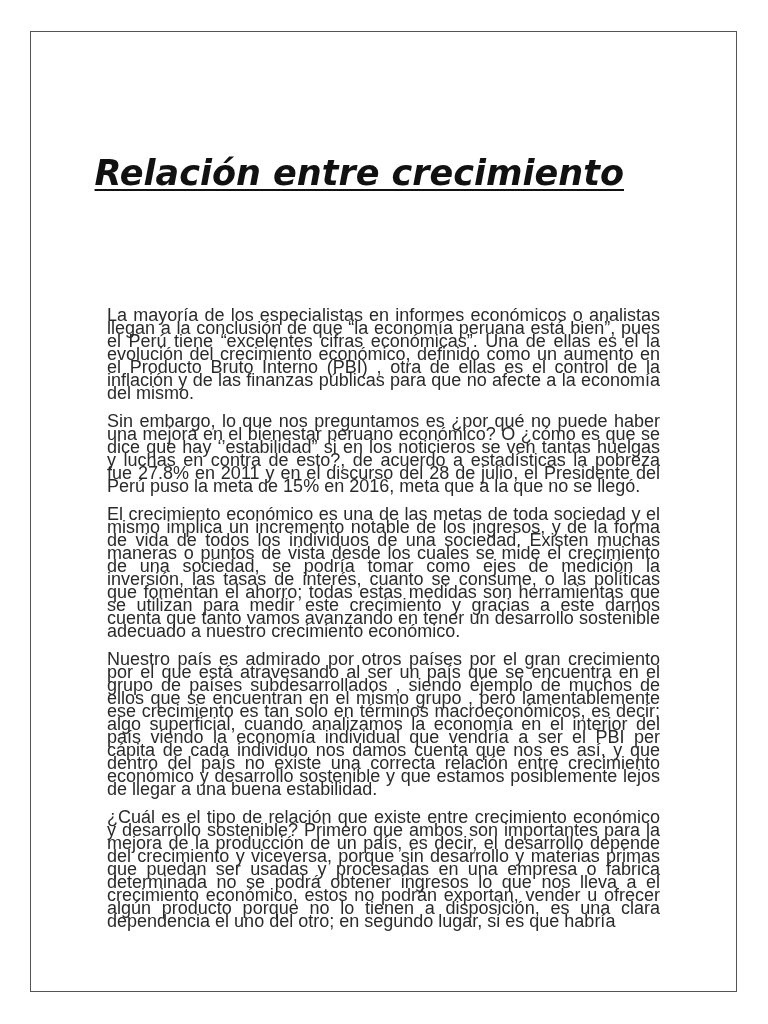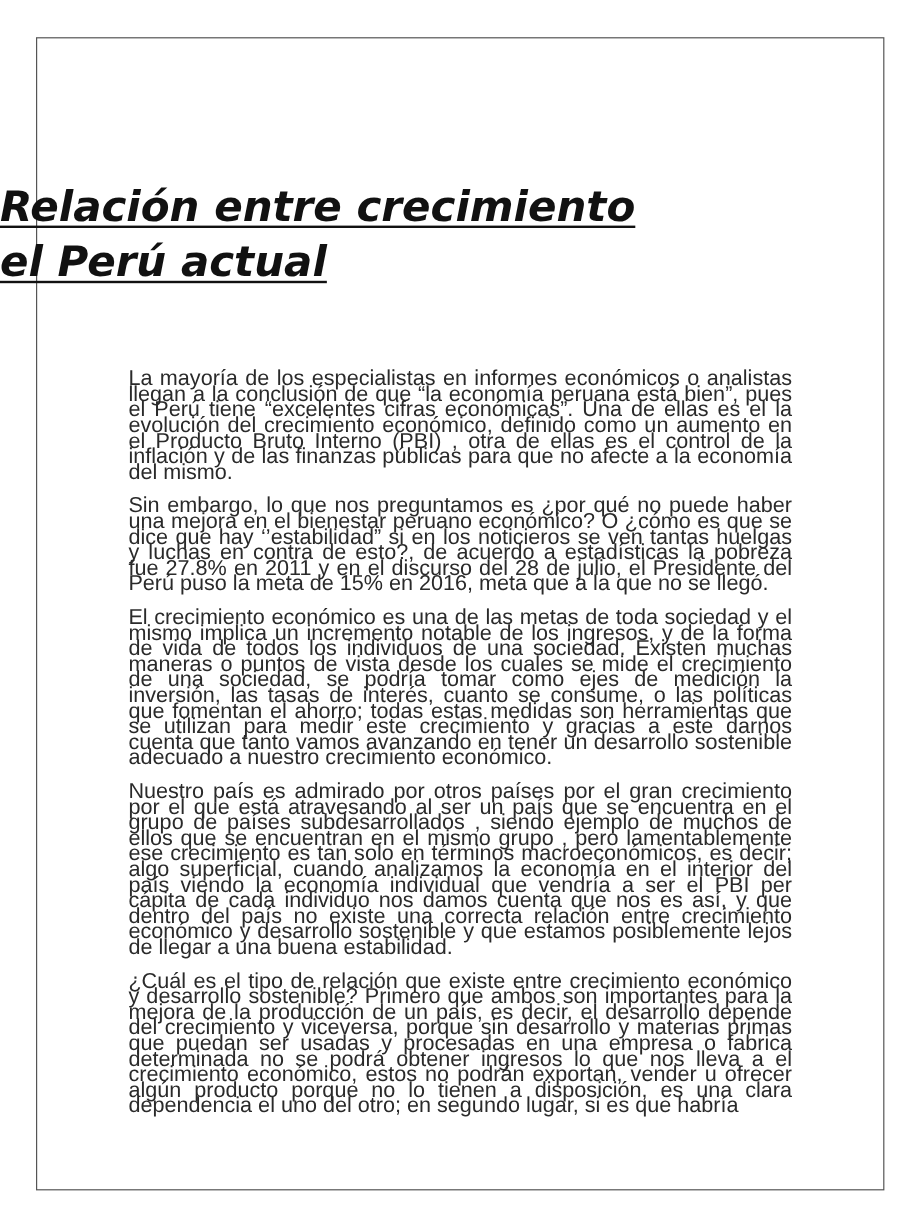--- a/index.html
+++ b/index.html
@@ -22,21 +22,21 @@
       border: 1.5px solid #555555;
       background: #ffffff;
       box-sizing: content-box;
     }
     .title {
       position: absolute;
       left: 0;
       top: 150px;
       width: 624px;
       margin: 0;
-      text-align: left;
+      text-align: right;
       font-family: "DejaVu Sans", sans-serif;
       font-weight: bold;
       font-style: italic;
       text-decoration: underline;
       text-decoration-thickness: 2px;
       text-underline-offset: 4px;
       font-size: 35px;
       line-height: 46px;
       color: #111111;
     }
@@ -56,21 +56,20 @@
       margin: 0 0 15px 0;
     }
   </style>
 </head>
 <body>
 
 <div class="page"></div>
 
 <h1 class="title">
   <span>Relación entre crecimiento</span>
-  <span>el Perú actual</span>
 </h1>
 
 <div class="body-text">
   <p>La mayoría de los especialistas en informes económicos o analistas llegan a la conclusión de que  “la economía peruana está bien”, pues el Perú tiene  “excelentes cifras económicas”. Una de ellas es el la evolución del crecimiento económico, definido como un aumento en el Producto Bruto Interno (PBI) , otra de ellas es el control de la inflación y de las finanzas públicas para que no afecte a la economía del mismo.</p>
   <p>Sin embargo, lo que nos preguntamos es ¿por qué no puede haber una mejora en el bienestar peruano económico? O ¿cómo es que se dice que hay ‘’estabilidad” si en los noticieros se ven tantas huelgas y luchas en contra de esto?, de acuerdo a estadísticas la pobreza fue 27.8% en 2011 y en el discurso del 28 de julio, el Presidente del Perú puso la meta de 15% en 2016, meta que a la que no se llegó.</p>
   <p>El crecimiento económico es una de las metas de toda sociedad y el mismo implica un incremento notable de los ingresos, y de la forma de vida de todos los individuos de una sociedad. Existen muchas maneras o puntos de vista desde los cuales se mide el crecimiento de una sociedad, se podría tomar como ejes de medición la inversión, las tasas de interés, cuanto se consume, o las políticas que fomentan el ahorro; todas estas medidas son herramientas que se utilizan para medir este crecimiento y gracias a este darnos cuenta que tanto vamos avanzando en tener un desarrollo sostenible adecuado a nuestro crecimiento económico.</p>
   <p>Nuestro país es admirado por otros países por el gran crecimiento por el que está atravesando al ser un país que se encuentra en el grupo de países subdesarrollados , siendo ejemplo de muchos de ellos que se encuentran en el mismo grupo , pero lamentablemente ese crecimiento es tan solo en términos macroeconómicos, es decir; algo superficial, cuando analizamos la economía en el interior del país viendo la economía individual que vendría a ser el PBI per cápita de cada individuo nos damos cuenta que nos es así,  y que dentro del país no existe una correcta relación entre crecimiento económico y desarrollo sostenible y que estamos posiblemente lejos de llegar a una buena estabilidad.</p>
   <p>¿Cuál es el tipo de relación que existe entre crecimiento económico y desarrollo sostenible? Primero que ambos son importantes para la mejora de la producción de un país, es decir, el desarrollo depende del crecimiento y viceversa, porque sin desarrollo y materias primas que puedan ser usadas y procesadas en una empresa o fabrica determinada no se podrá obtener ingresos lo que nos lleva a el crecimiento económico, estos no podrán exportan, vender u ofrecer algún producto porque no lo tienen a disposición, es una clara dependencia el uno del otro; en segundo lugar, si es que habría</p>
 </div>
 

